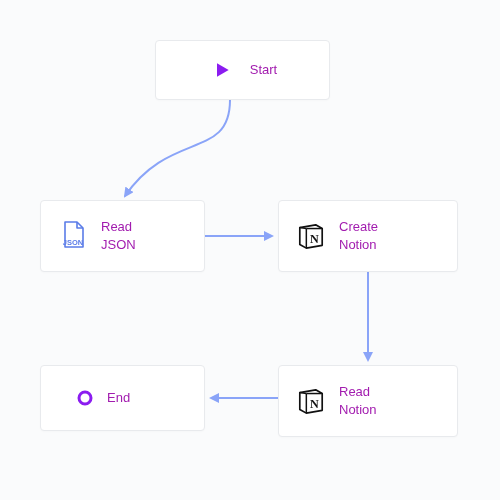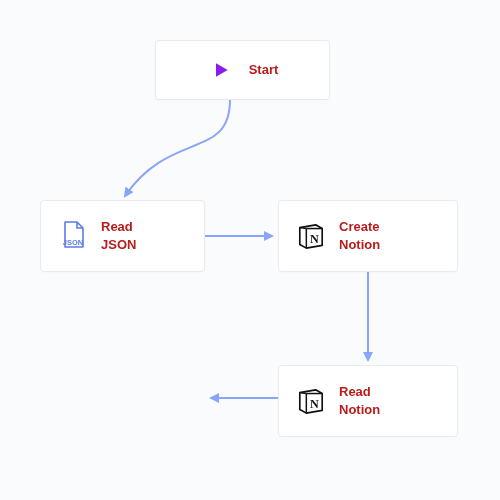--- a/index.html
+++ b/index.html
@@ -22,24 +22,23 @@
       border: 1px solid #e8eaed;
       border-radius: 4px;
       display: flex;
       align-items: center;
       padding: 14px 18px;
       gap: 14px;
       box-shadow: 0 1px 2px rgba(0,0,0,0.02);
     }
     .node-label {
       font-size: 13px;
-      color: #b91c1c;
+      color: #a21caf;
       line-height: 1.35;
       white-space: pre-line;
-      font-weight: bold;
     }
     .icon-slot {
       width: 28px;
       height: 28px;
       display: flex;
       align-items: center;
       justify-content: center;
       flex-shrink: 0;
     }
     .node-start { left: 155px; top: 40px; width: 175px; height: 60px; justify-content: center; }
@@ -103,20 +102,28 @@
         <path d="M10 7 L10 28" stroke="#111" stroke-width="1.6"></path>
         <path d="M10 7 L27 7" stroke="#111" stroke-width="1.6"></path>
         <path d="M3 6 L10 7" stroke="#111" stroke-width="1.6"></path>
         <text x="18.5" y="22" font-size="13" font-weight="900" fill="#111" text-anchor="middle" font-family="Georgia,serif">N</text>
       </svg>
     </span>
     <span class="node-label">Create
 Notion</span>
   </div>
 
+  <div class="node node-end">
+    <span class="icon-slot" style="width:16px">
+      <svg width="16" height="16" viewBox="0 0 16 16">
+        <circle cx="8" cy="8" r="6" fill="none" stroke="#8b1cf0" stroke-width="3"></circle>
+      </svg>
+    </span>
+    <span class="node-label">End</span>
+  </div>
 
   <div class="node node-read">
     <span class="icon-slot">
       <svg width="30" height="30" viewBox="0 0 30 30">
         <path d="M3 6 L20 3 L27 7 L27 25 L10 28 L3 24 Z" fill="#fff" stroke="#111" stroke-width="1.8" stroke-linejoin="round"></path>
         <path d="M10 7 L10 28" stroke="#111" stroke-width="1.6"></path>
         <path d="M10 7 L27 7" stroke="#111" stroke-width="1.6"></path>
         <path d="M3 6 L10 7" stroke="#111" stroke-width="1.6"></path>
         <text x="18.5" y="22" font-size="13" font-weight="900" fill="#111" text-anchor="middle" font-family="Georgia,serif">N</text>
       </svg>

